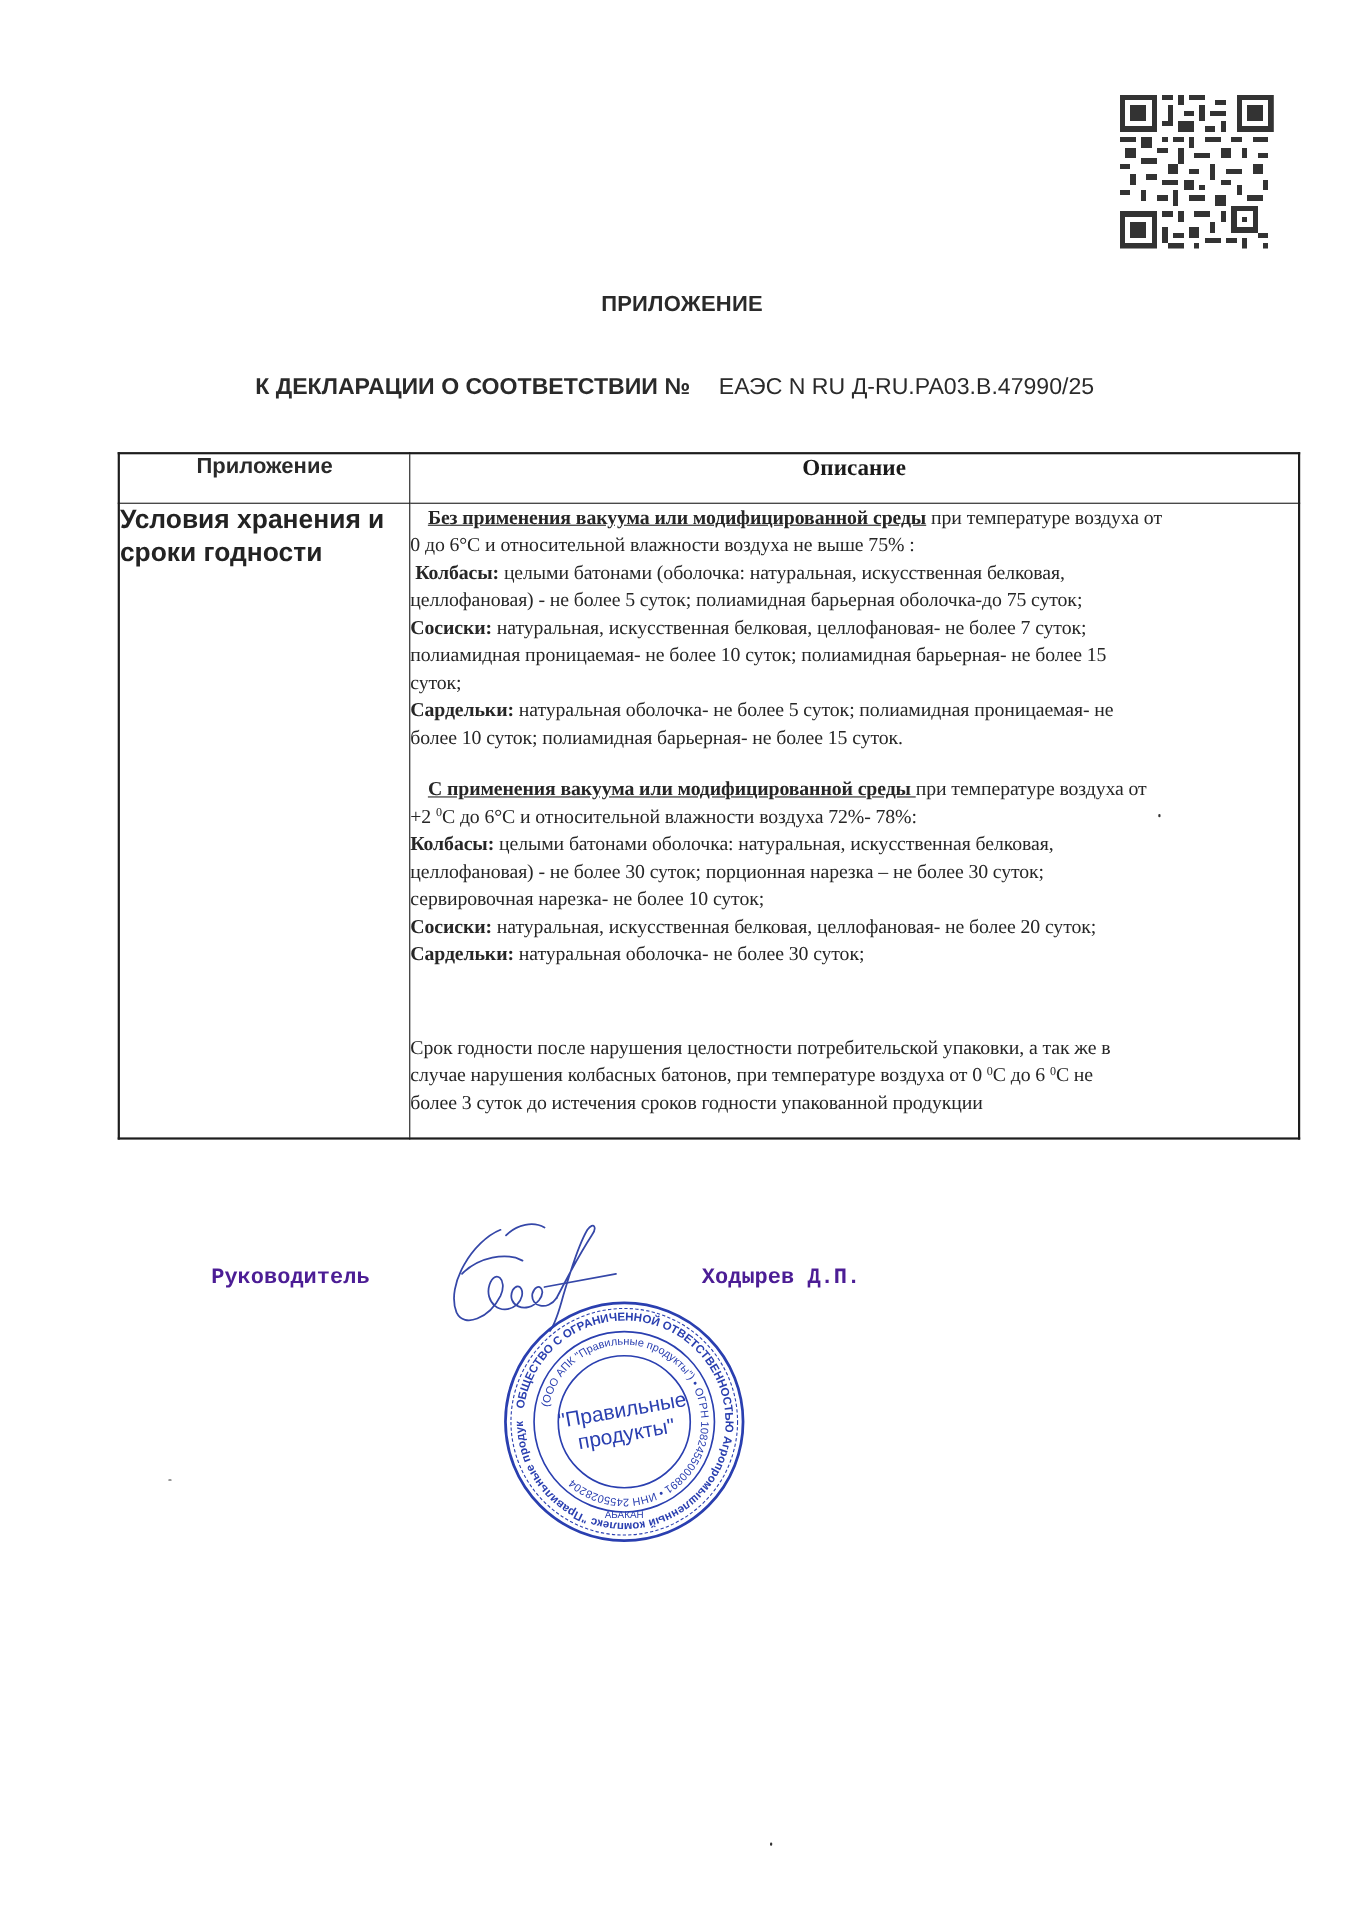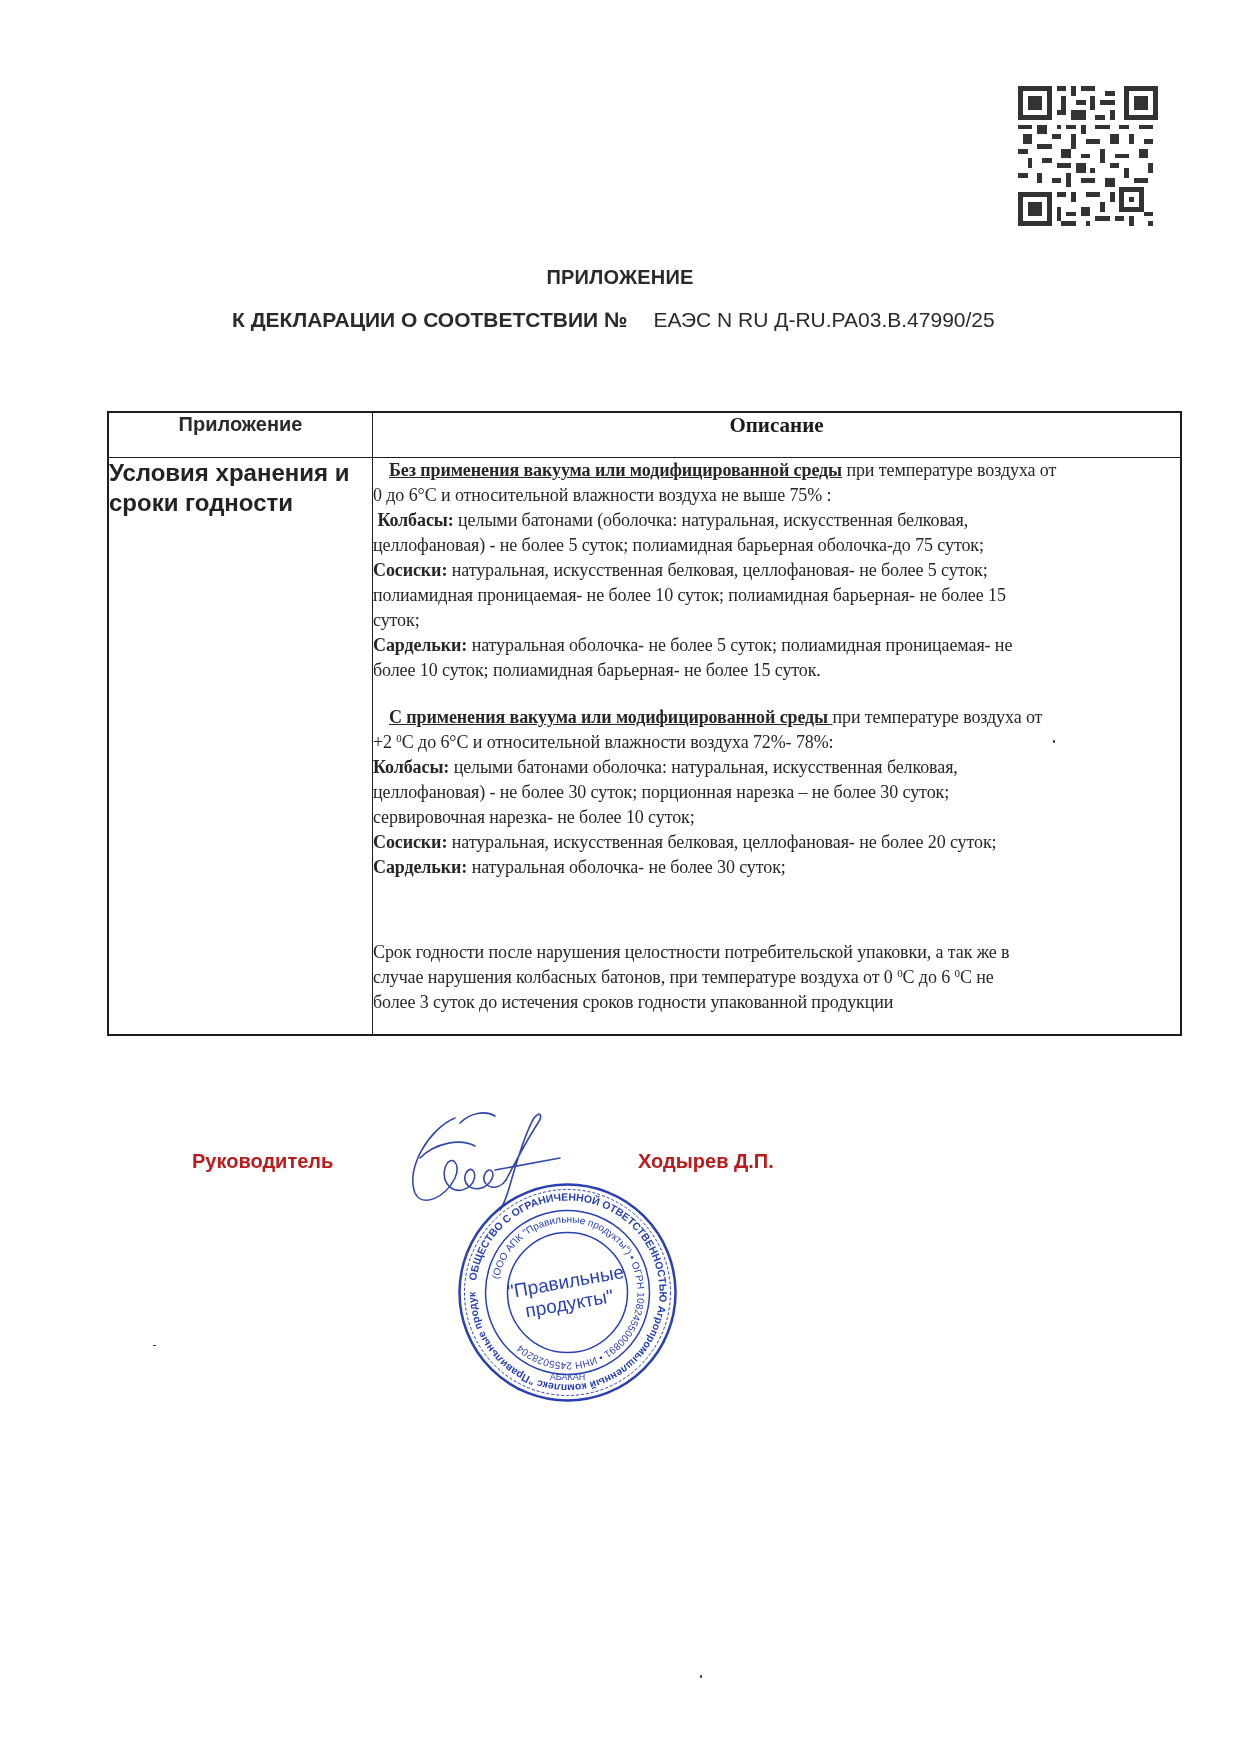--- a/index.html
+++ b/index.html
@@ -4,43 +4,43 @@
   <style>
     html, body { margin: 0; padding: 0; background: #ffffff; }
     body { width: 1240px; height: 1753px; position: relative; overflow: hidden; }
     .page { position: absolute; inset: 0; background: #fff; }
 
     .qr { position: absolute; left: 1018px; top: 86px; width: 140px; height: 140px; }
 
     .title { position: absolute; left: 0; width: 1240px; text-align: center;
       font-family: "Liberation Sans", sans-serif; font-weight: bold; color: #2a2a2a; }
     .title-1 { top: 266px; font-size: 20px; letter-spacing: 0.2px; }
-    .title-2 { top: 308px; font-size: 21px; left: 232px; width: auto; text-align: left; }
+    .title-2 { top: 340px; font-size: 21px; left: 232px; width: auto; text-align: left; }
     .title-2 .num { font-weight: normal; margin-left: 26px; }
 
     table.main { position: absolute; left: 107px; top: 411px; width: 1075px;
       border-collapse: collapse; border: 2px solid #1d1d1d; }
     table.main td, table.main th { border: 1.5px solid #1d1d1d; vertical-align: top; padding: 0; }
     th.h-left { width: 263px; height: 44px; font-family: "Liberation Sans", sans-serif;
       font-size: 20px; font-weight: bold; color: #2a2a2a; text-align: center; vertical-align: middle; }
     th.h-right { font-family: "Liberation Serif", serif; font-size: 21px; font-weight: bold;
       color: #1a1a1a; vertical-align: middle; }
     td.c-left { font-family: "Liberation Sans", sans-serif; font-size: 24px; font-weight: bold;
       color: #232323; padding: 14px 8px 0 10px; line-height: 30px; height: 576px; }
     td.c-right { font-family: "Liberation Serif", serif; font-size: 18px; color: #262626;
       padding: 10px 10px 0 10px; line-height: 25px; letter-spacing: -0.1px; }
     .u { text-decoration: underline; font-weight: bold; margin-left: 16px; }
     .b { font-weight: bold; }
     .para { margin: 0; }
     .gap1 { height: 22px; }
     .gap2 { height: 60px; }
     sup { font-size: 11px; vertical-align: 6px; line-height: 0; }
 
-    .sign-label { position: absolute; top: 1150px; font-family: Liberation Sans, sans-serif;
-      font-size: 20px; font-weight: bold; color: #b91c1c; }
+    .sign-label { position: absolute; top: 1150px; font-family: Liberation Mono, monospace;
+      font-size: 20px; font-weight: bold; color: #4c1d95; }
     .sign-left { left: 192px; }
     .sign-right { left: 638px; }
     .signature { position: absolute; left: 400px; top: 1098px; width: 230px; height: 120px; }
     .stamp { position: absolute; left: 455px; top: 1180px; width: 225px; height: 225px; }
     .dot { position: absolute; width: 2px; height: 3px; background: #333; border-radius: 1px; }
   </style>
 </head>
 <body>
 
 <div class="page">
@@ -136,21 +136,21 @@
         <div>Условия хранения  и</div>
         <div>сроки годности</div>
       </td>
       <td class="c-right">
 
         <div>
           <p class="para"><span class="u">Без применения вакуума или модифицированной среды</span><span> при температуре воздуха от</span></p>
           <p class="para">0 до 6°С и относительной влажности воздуха не выше 75% :</p>
           <p class="para">&nbsp;<span class="b">Колбасы:</span><span> целыми батонами (оболочка: натуральная, искусственная белковая,</span></p>
           <p class="para">целлофановая) - не более 5 суток; полиамидная барьерная оболочка-до 75 суток;</p>
-          <p class="para"><span class="b">Сосиски:</span><span> натуральная, искусственная белковая, целлофановая- не более 5 суток;</span></p>
+          <p class="para"><span class="b">Сосиски:</span><span> натуральная, искусственная белковая, целлофановая- не более 7 суток;</span></p>
           <p class="para">полиамидная проницаемая- не более 10 суток; полиамидная барьерная- не более 15</p>
           <p class="para">суток;</p>
           <p class="para"><span class="b">Сардельки:</span><span> натуральная оболочка- не более 5 суток; полиамидная проницаемая- не</span></p>
           <p class="para">более 10 суток; полиамидная барьерная- не более 15 суток.</p>
         </div>
 
         <div class="gap1"></div>
 
         <div>
           <p class="para"><span class="u">С применения вакуума или модифицированной среды </span><span>при  температуре воздуха от</span></p>

